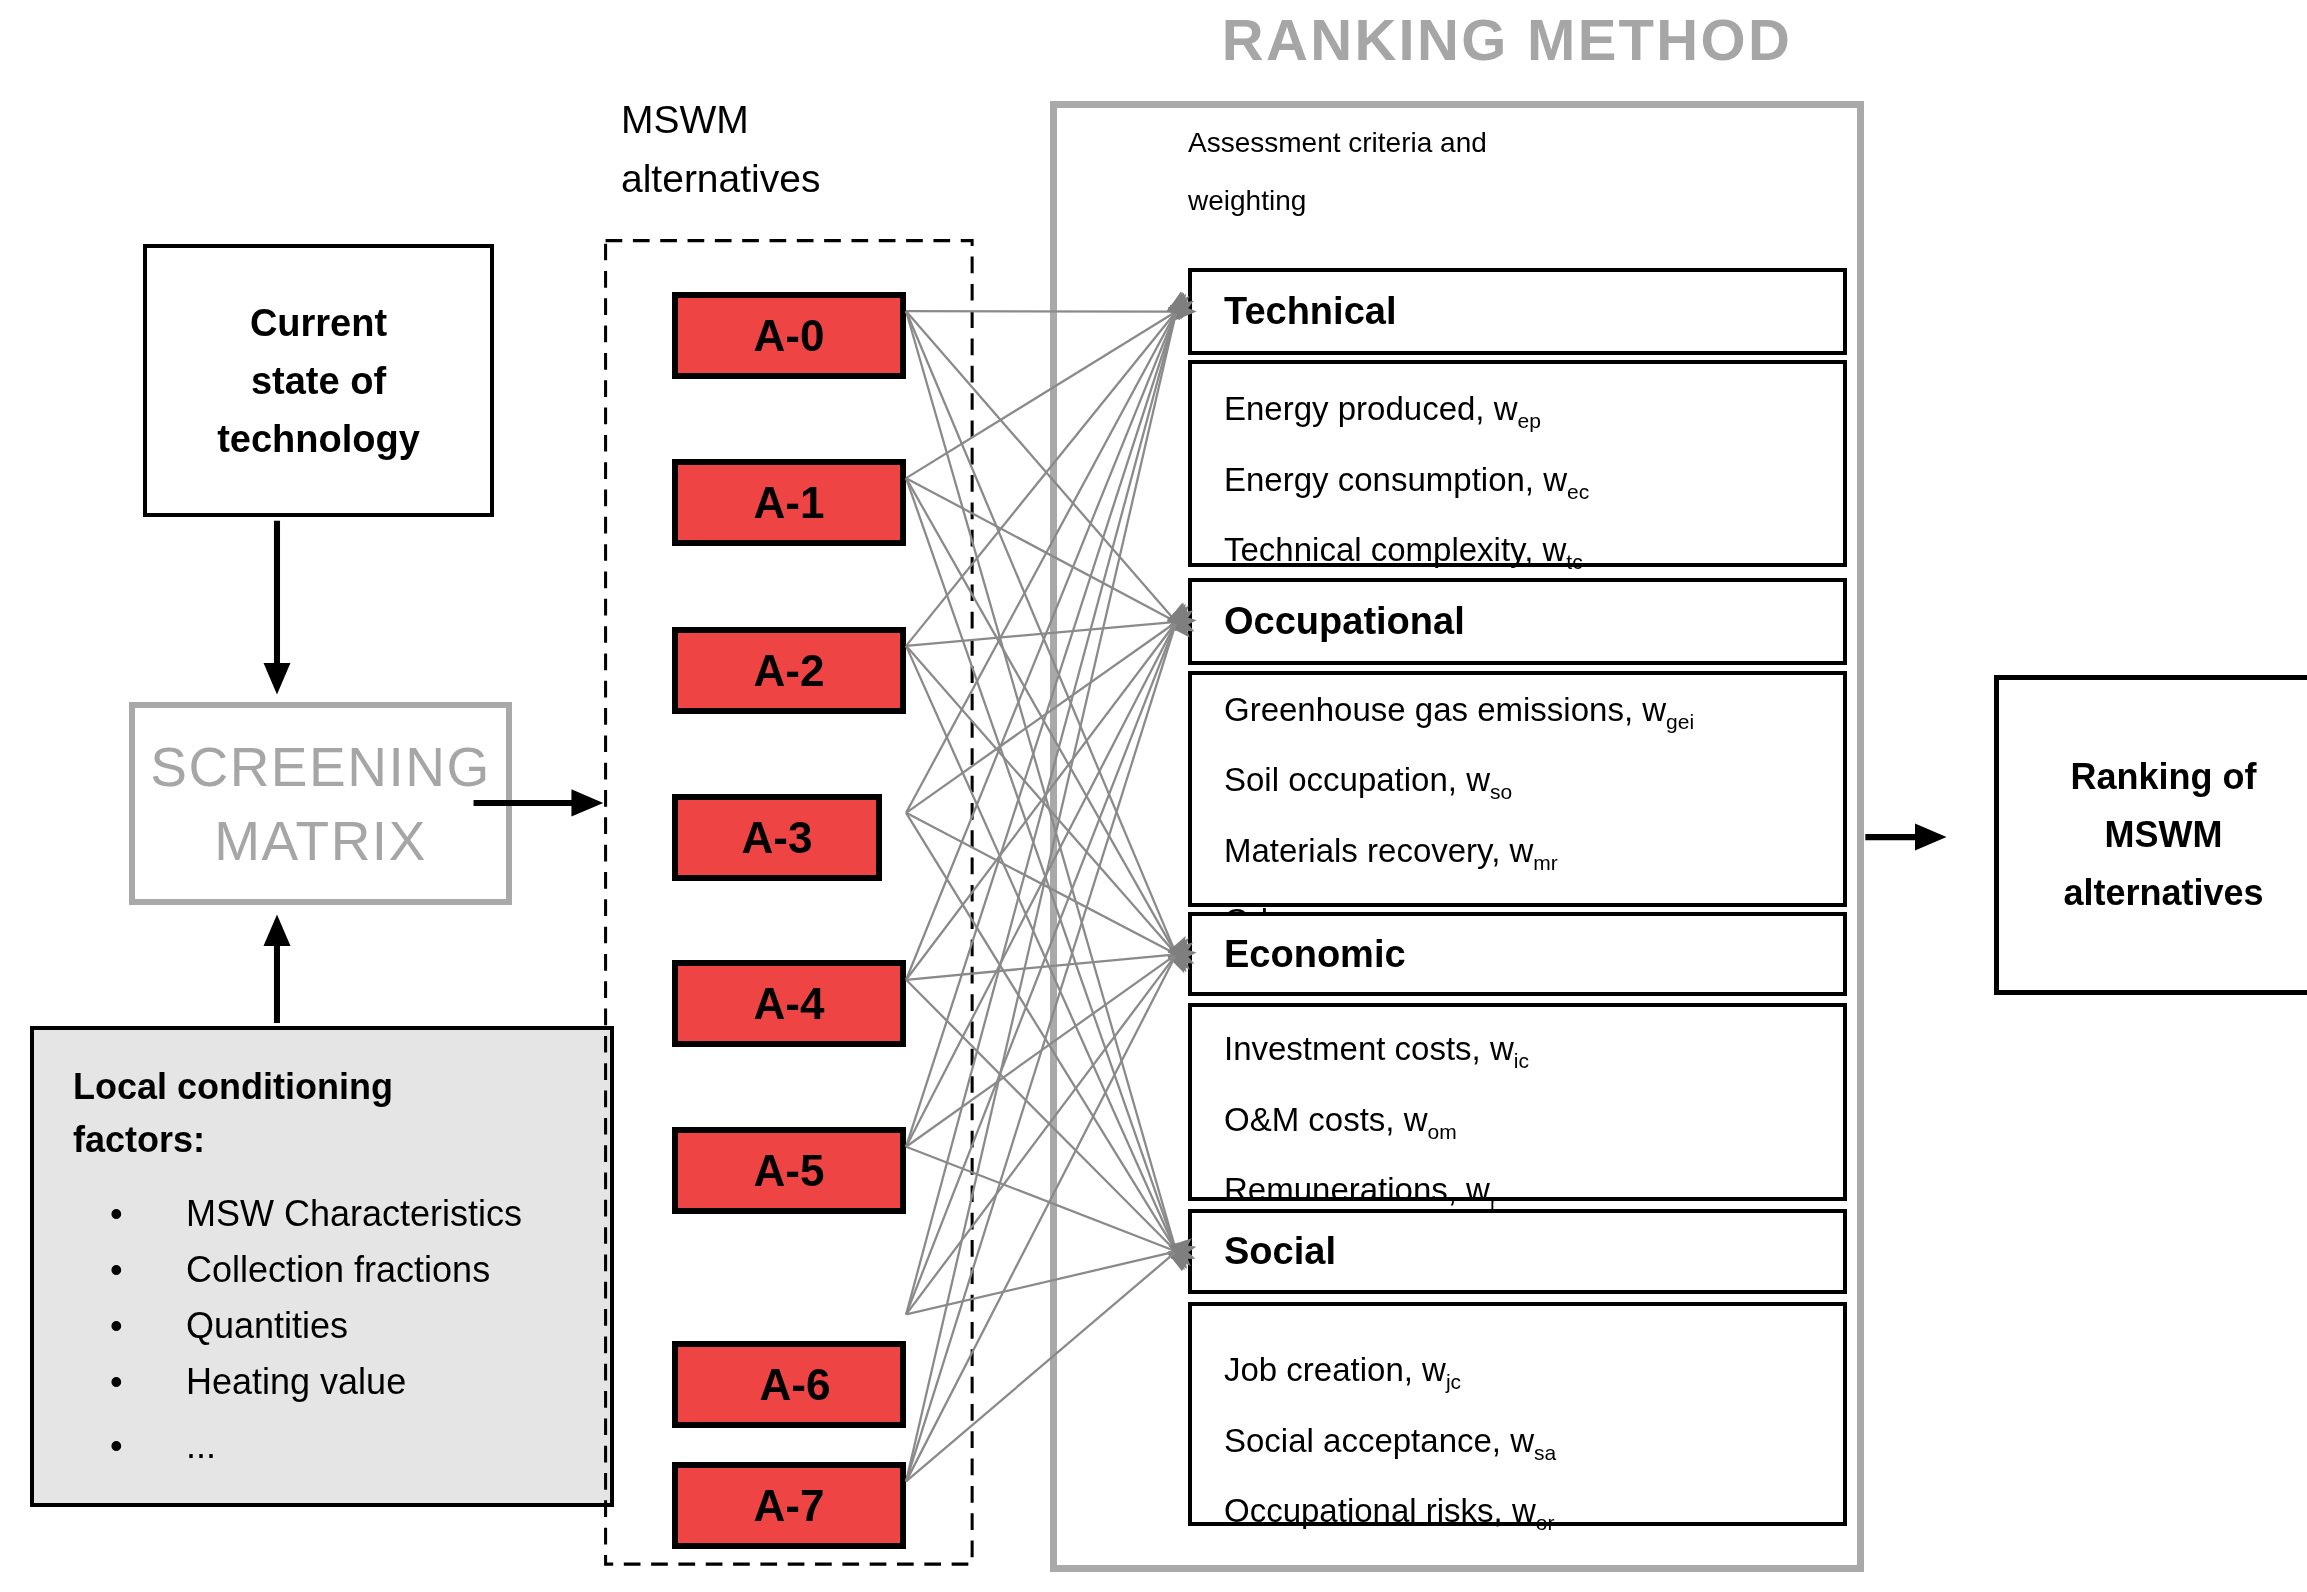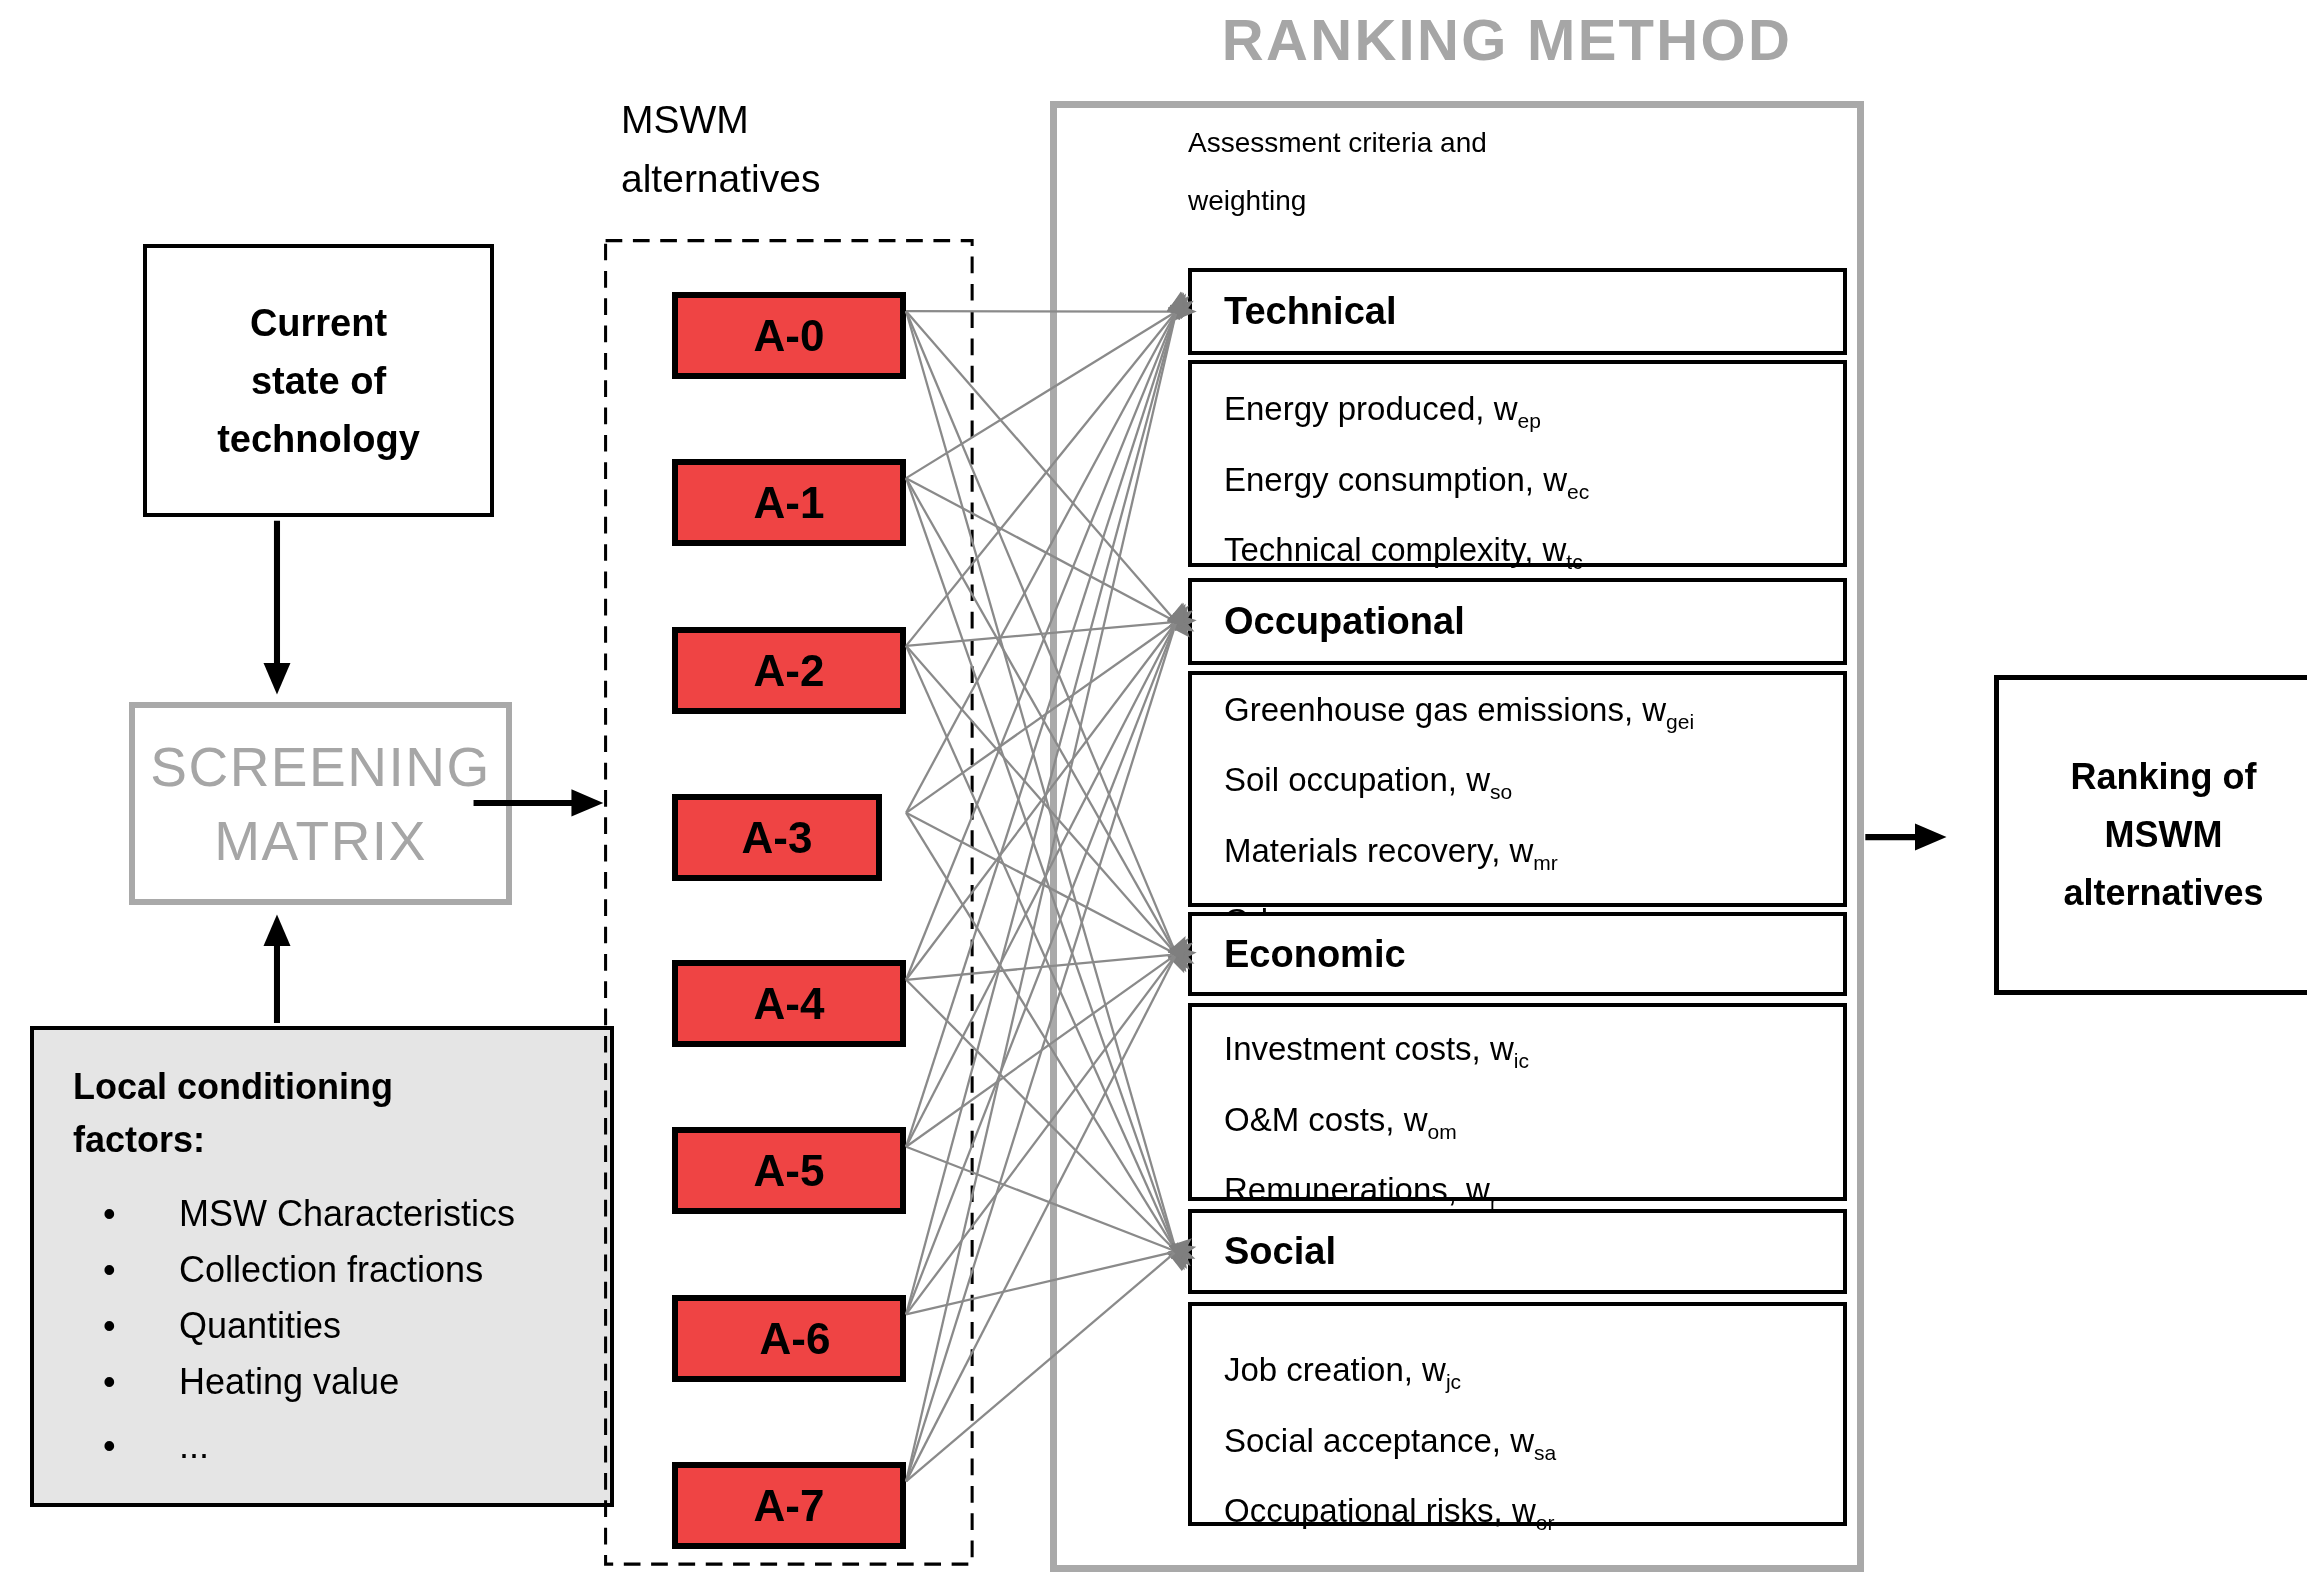--- a/index.html
+++ b/index.html
@@ -16,21 +16,21 @@
 
   #current-state{left:101px;top:244px;width:351px;height:273px;border:4.6px solid #000;
     font-size:38px;line-height:58px;background:#fff;}
 
   #screening{left:87px;top:702px;width:383px;height:203px;border:6.8px solid #a9a9a9;
     color:#a6a6a6;font-size:55px;line-height:74px;letter-spacing:1.5px;background:#fff;}
 
   #local{left:30px;top:1026px;width:584px;height:481px;border:4.6px solid #000;
     padding:30px 12px 0 39px;font-size:36px;background:#e5e5e5;}
   .local-head{font-weight:bold;line-height:53px;margin-bottom:20px;white-space:pre-line;}
-  #bullets{list-style:none;margin:1px;padding:0;}
+  #bullets{list-style:none;margin:8px;padding:0;}
   #bullets li{position:relative;padding-left:105px;line-height:56px;}
   #bullets li::before{content:"\2022";position:absolute;left:29px;}
   #bullets li:last-child{margin-top:7.6px;}
 
   #mswm-label{left:621px;top:90px;font-size:39px;line-height:59px;}
 
   #gray-panel{left:1050px;top:101px;width:814px;height:1471px;border:7.6px solid #a9a9a9;background:#fff;}
   #assessment{left:1188px;top:114px;font-size:28px;line-height:58px;}
 
   .alt-box{position:absolute;box-sizing:border-box;border:6px solid #000;background:#ef4444;
@@ -79,21 +79,21 @@
   <div id="mswm-label" class="abs pre">MSWM
 alternatives</div>
 
   <div id="alts" class="layer">
       <div class="alt-box" style="left: 672px; top: 268px; width: 234px; height: 87px;">A-0</div>
       <div class="alt-box" style="left: 672px; top: 435px; width: 234px; height: 87px;">A-1</div>
       <div class="alt-box" style="left: 672px; top: 603px; width: 234px; height: 87px;">A-2</div>
       <div class="alt-box" style="left: 672px; top: 770px; width: 210px; height: 87px;">A-3</div>
       <div class="alt-box" style="left: 672px; top: 936px; width: 234px; height: 87px;">A-4</div>
       <div class="alt-box" style="left: 672px; top: 1103px; width: 234px; height: 87px;">A-5</div>
-      <div class="alt-box" style="left: 672px; top: 1271px; width: 234px; height: 87px; padding-left: 12px;">A-6</div>
+      <div class="alt-box" style="left: 672px; top: 1317px; width: 234px; height: 87px; padding-left: 12px;">A-6</div>
       <div class="alt-box" style="left: 672px; top: 1438px; width: 234px; height: 87px;">A-7</div>
     </div>
 
   <div id="assessment" class="abs pre">Assessment criteria and
 weighting</div>
 
   <div id="criteria" class="layer">
       <div class="crit-header" style="left: 1188px; top: 268px; width: 659px; height: 87px;">Technical</div>
       <div class="crit-items" style="left: 1188px; top: 360px; width: 659px; height: 207px; padding-top: 15px;">
         <div class="crit-line">Energy produced, w<sub>ep</sub></div>

